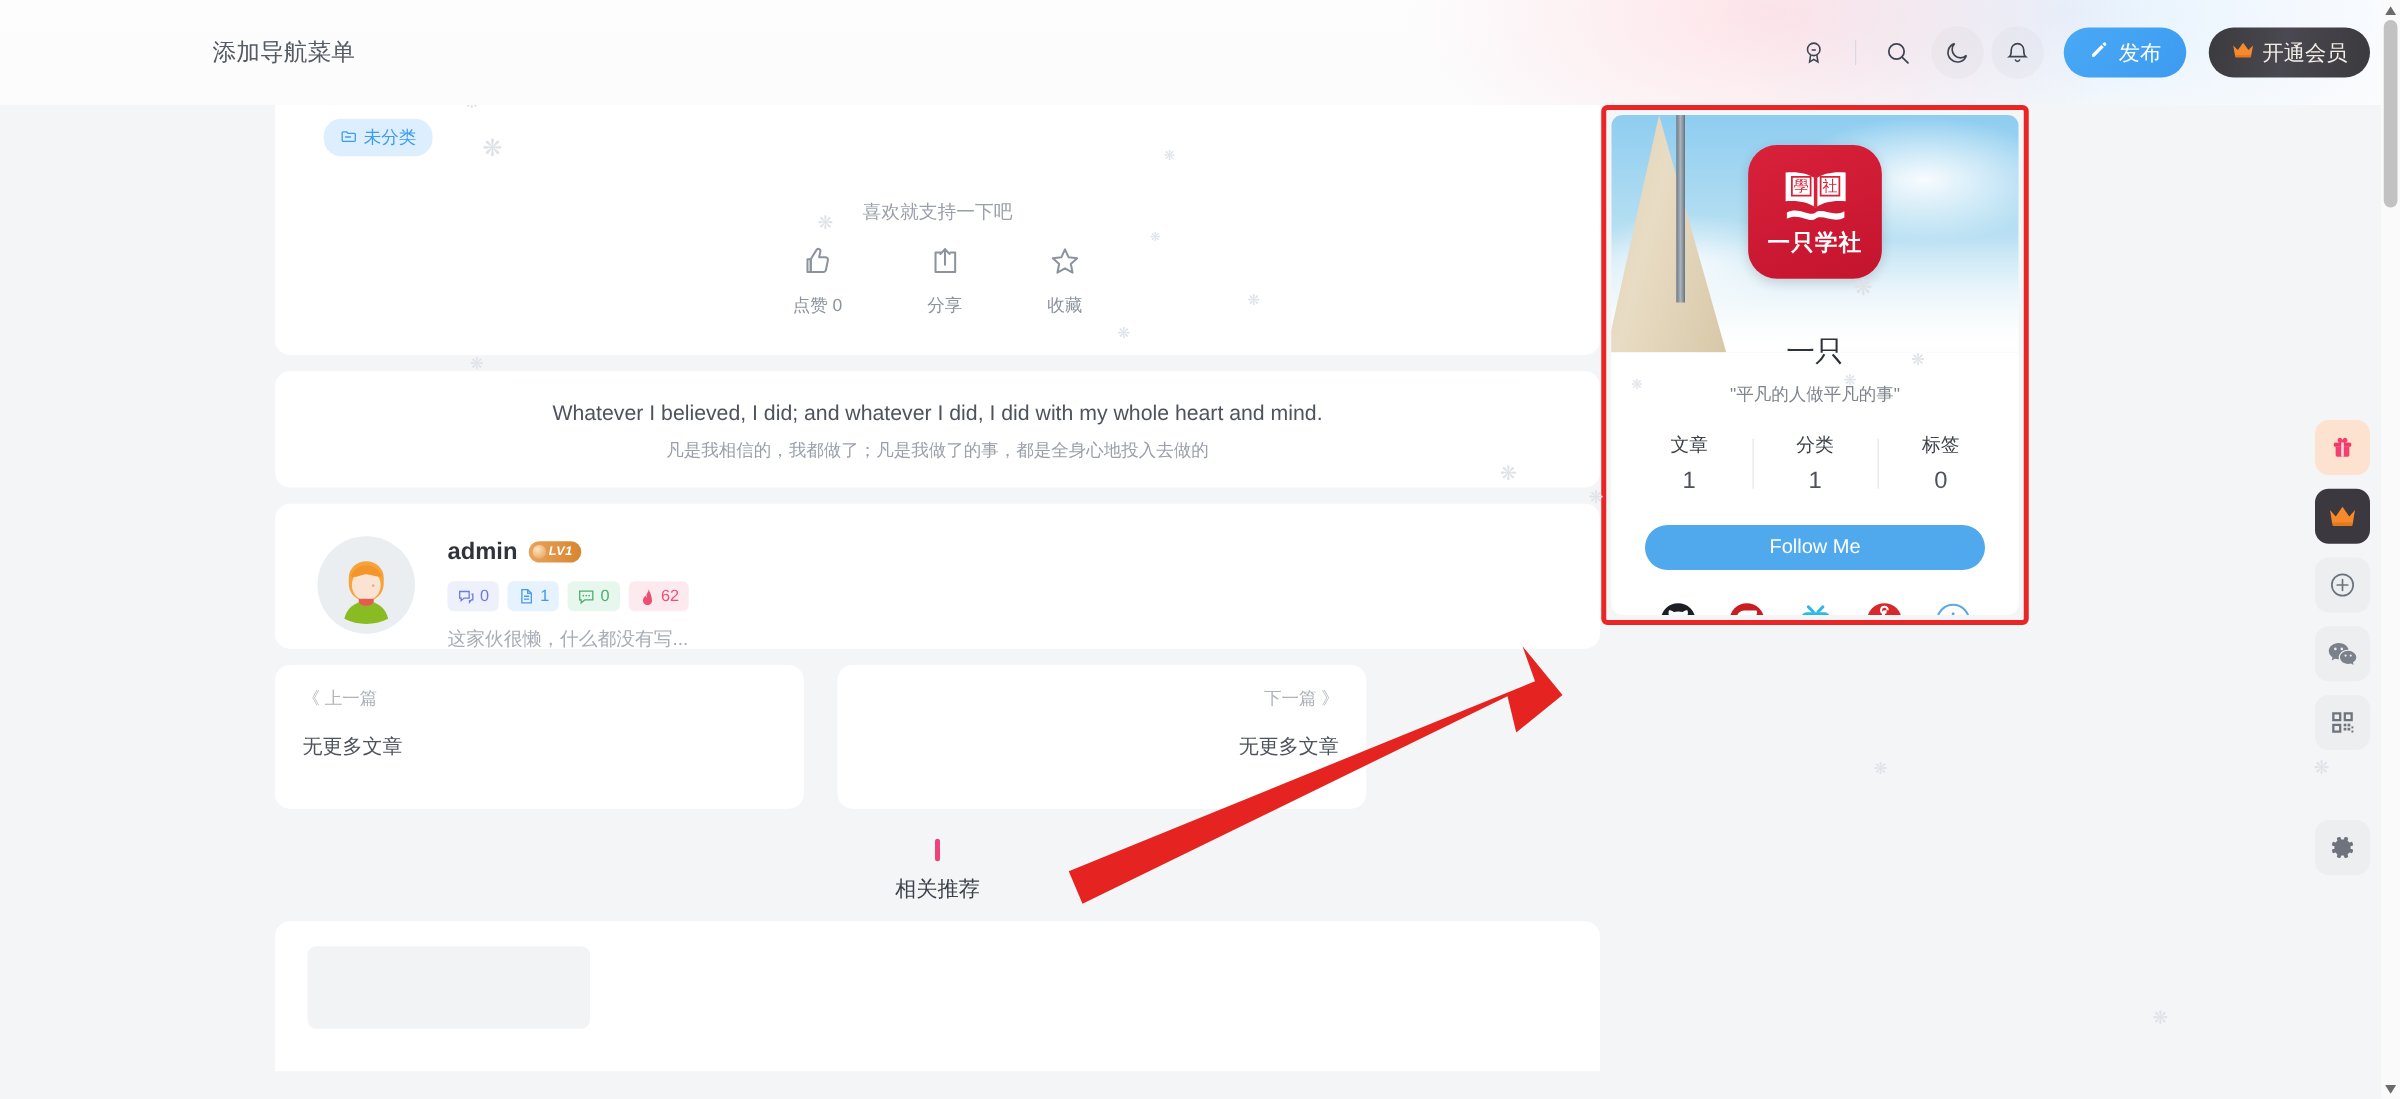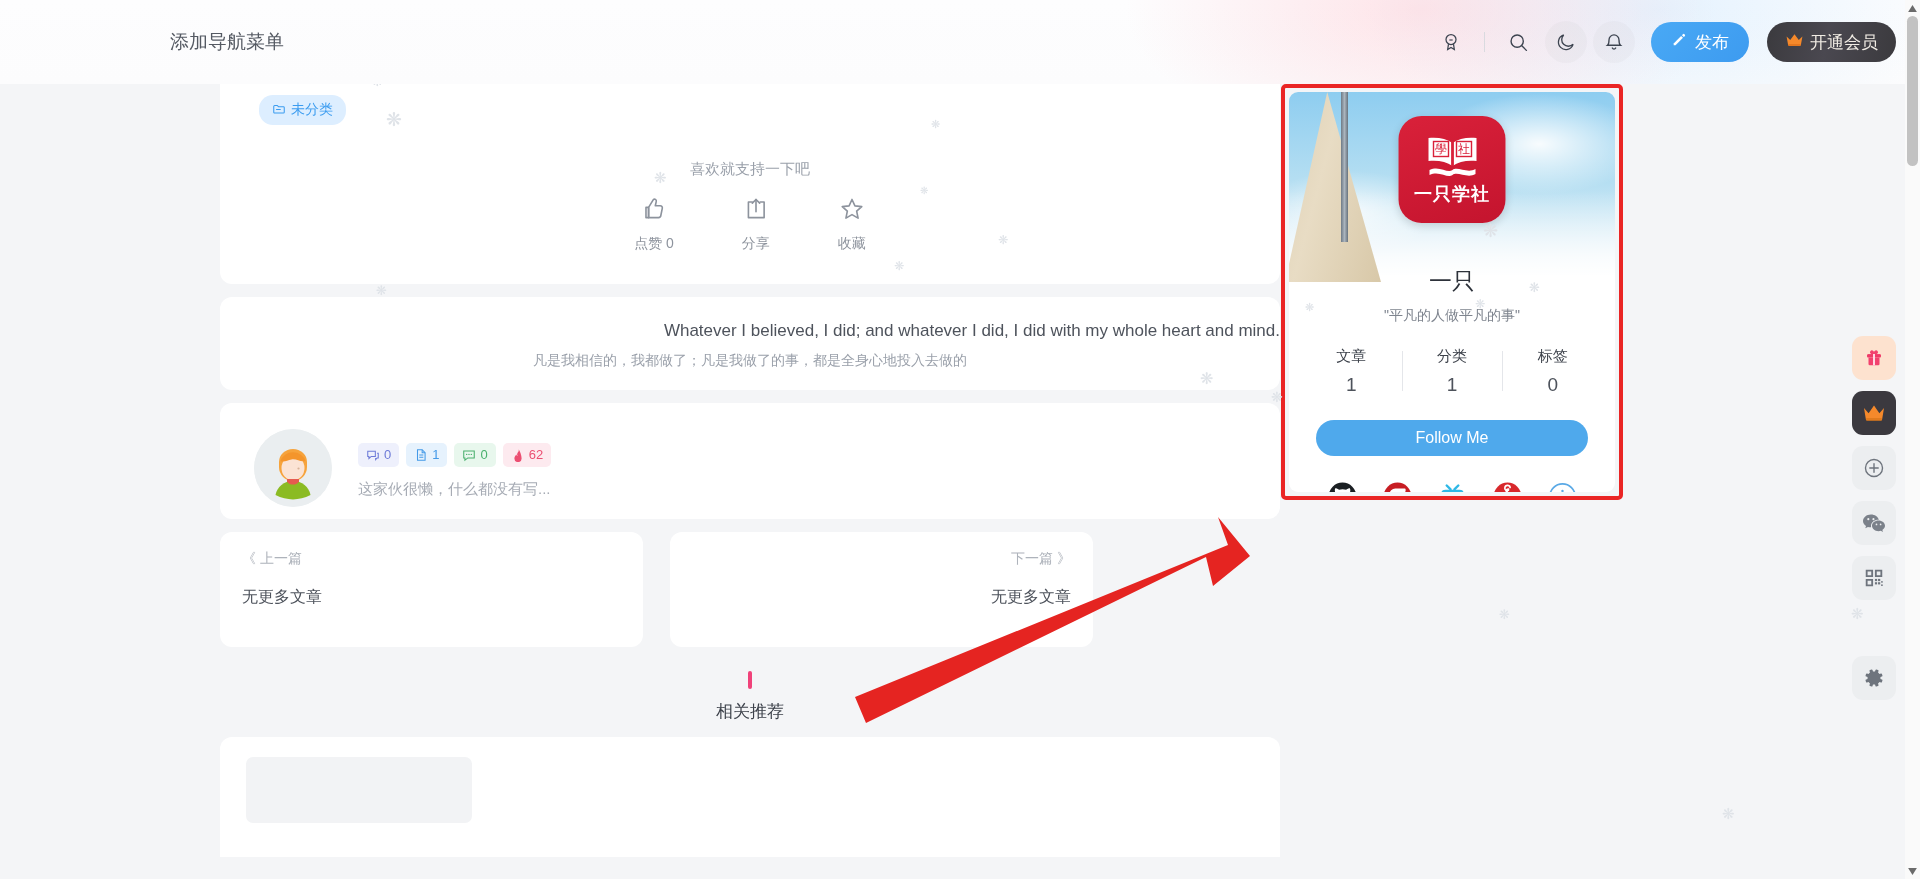--- a/index.html
+++ b/index.html
@@ -72,21 +72,21 @@
     font-size: 14px; padding: 6px 13px; border-radius: 14px;
     display: flex; align-items: center; gap: 5px; cursor: pointer;
   }
   .support-text { position: absolute; width: 100%; top: 76px; text-align: center; font-size: 15px; color: #9aa0aa; }
   .actions { position: absolute; width: 100%; top: 112px; display: flex; justify-content: center; gap: 68px; }
   .action { display: flex; flex-direction: column; align-items: center; gap: 9px; cursor: pointer; color: #8d939d; }
   .action-label { font-size: 14px; color: #8d939d; }
 
   
   .quote-card { margin-top: 13px; padding: 22px 0 20px; text-align: center; }
-  .quote-en { font-size: 17px; color: #4e535c; line-height: 1.4; text-align: right; }
+  .quote-en { font-size: 17px; color: #4e535c; line-height: 1.4; }
   .quote-cn { font-size: 14px; color: #9aa0aa; margin-top: 9px; }
 
   
   .author-card { margin-top: 13px; padding: 26px 30px 26px 34px; display: flex; gap: 26px; height: 116px; }
   .avatar-circle {
     width: 78px; height: 78px; border-radius: 50%;
     background: #eef1f2; flex: 0 0 78px; position: relative; overflow: hidden;
   }
   .author-main { flex: 1; padding-top: 2px; }
   .author-name-row { display: flex; align-items: center; gap: 9px; }
@@ -329,20 +329,24 @@
           <circle cx="39" cy="39" r="39" fill="#eaeef0"></circle>
           <path d="M25 33 a14 13 0 0 1 28 0 v5 a14 14 0 0 1 -28 0 Z" fill="#f6a33c"></path>
           <ellipse cx="39" cy="39" rx="11.5" ry="12.5" fill="#fbe3d4"></ellipse>
           <path d="M26.5 32 a13 12 0 0 1 25 0 c-5 1.5 -9 -2.5 -14 -1.5 c-4 .8 -7.5 3 -11 1.5 Z" fill="#f4952c"></path>
           <circle cx="44.5" cy="39.5" r="1.1" fill="#d7b39a"></circle>
           <path d="M39 52 c-9 0 -16 6 -17.5 14 a39 39 0 0 0 35 0 C55 58 48 52 39 52 Z" fill="#8bbb23"></path>
           <path d="M33 52.5 a6.5 5 0 0 0 12 0 L45 50 h-12 Z" fill="#e65b4f"></path>
         </svg>
       </div>
       <div class="author-main">
+        <div class="author-name-row">
+          <span class="author-name">admin</span>
+          <span class="lv-badge">LV1</span>
+        </div>
         <div class="stat-chips">
           <div class="chip c1">
             <svg width="14" height="14" viewBox="0 0 24 24" fill="none" stroke="#6e7bd8" stroke-width="1.8">
               <path d="M3 5.5 h13 v9 H9 L5 18 v-3.5 H3 Z"></path>
               <path d="M19 9 h2 v8 h-2 l-2.5 3 v-3"></path>
             </svg>
             <span>0</span>
           </div>
           <div class="chip c2">
             <svg width="14" height="14" viewBox="0 0 24 24" fill="none" stroke="#449ae8" stroke-width="1.8">

